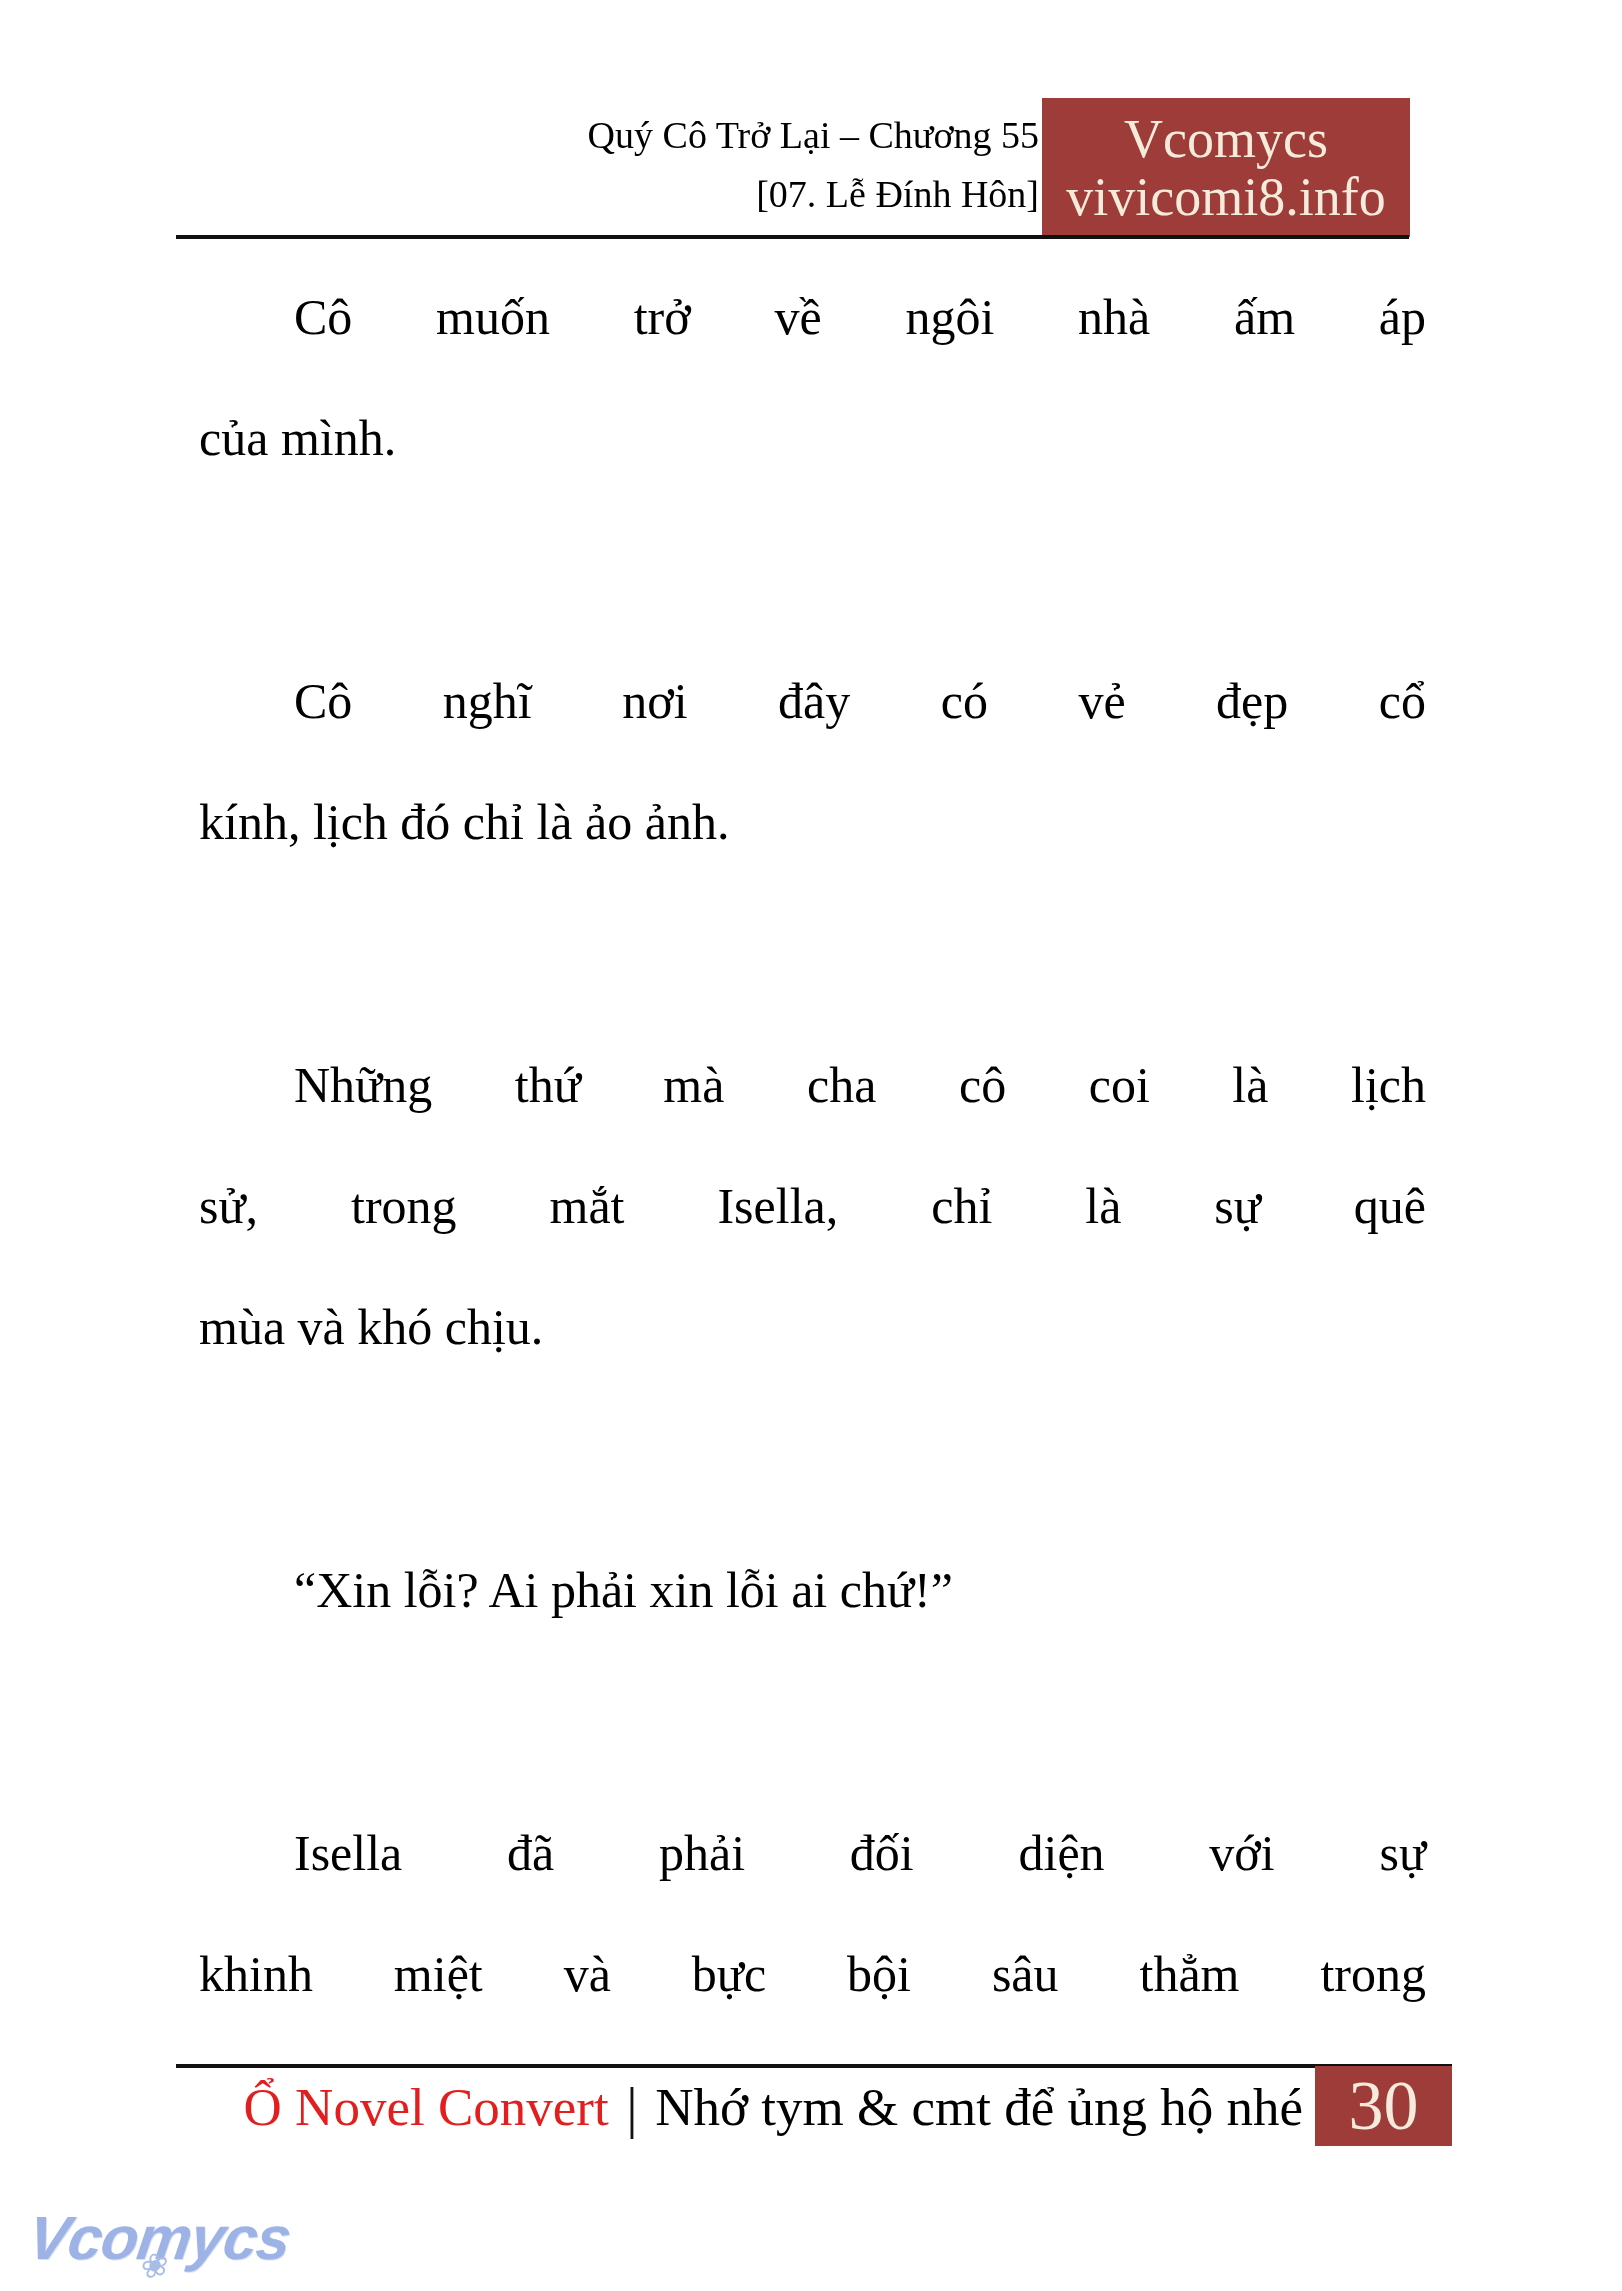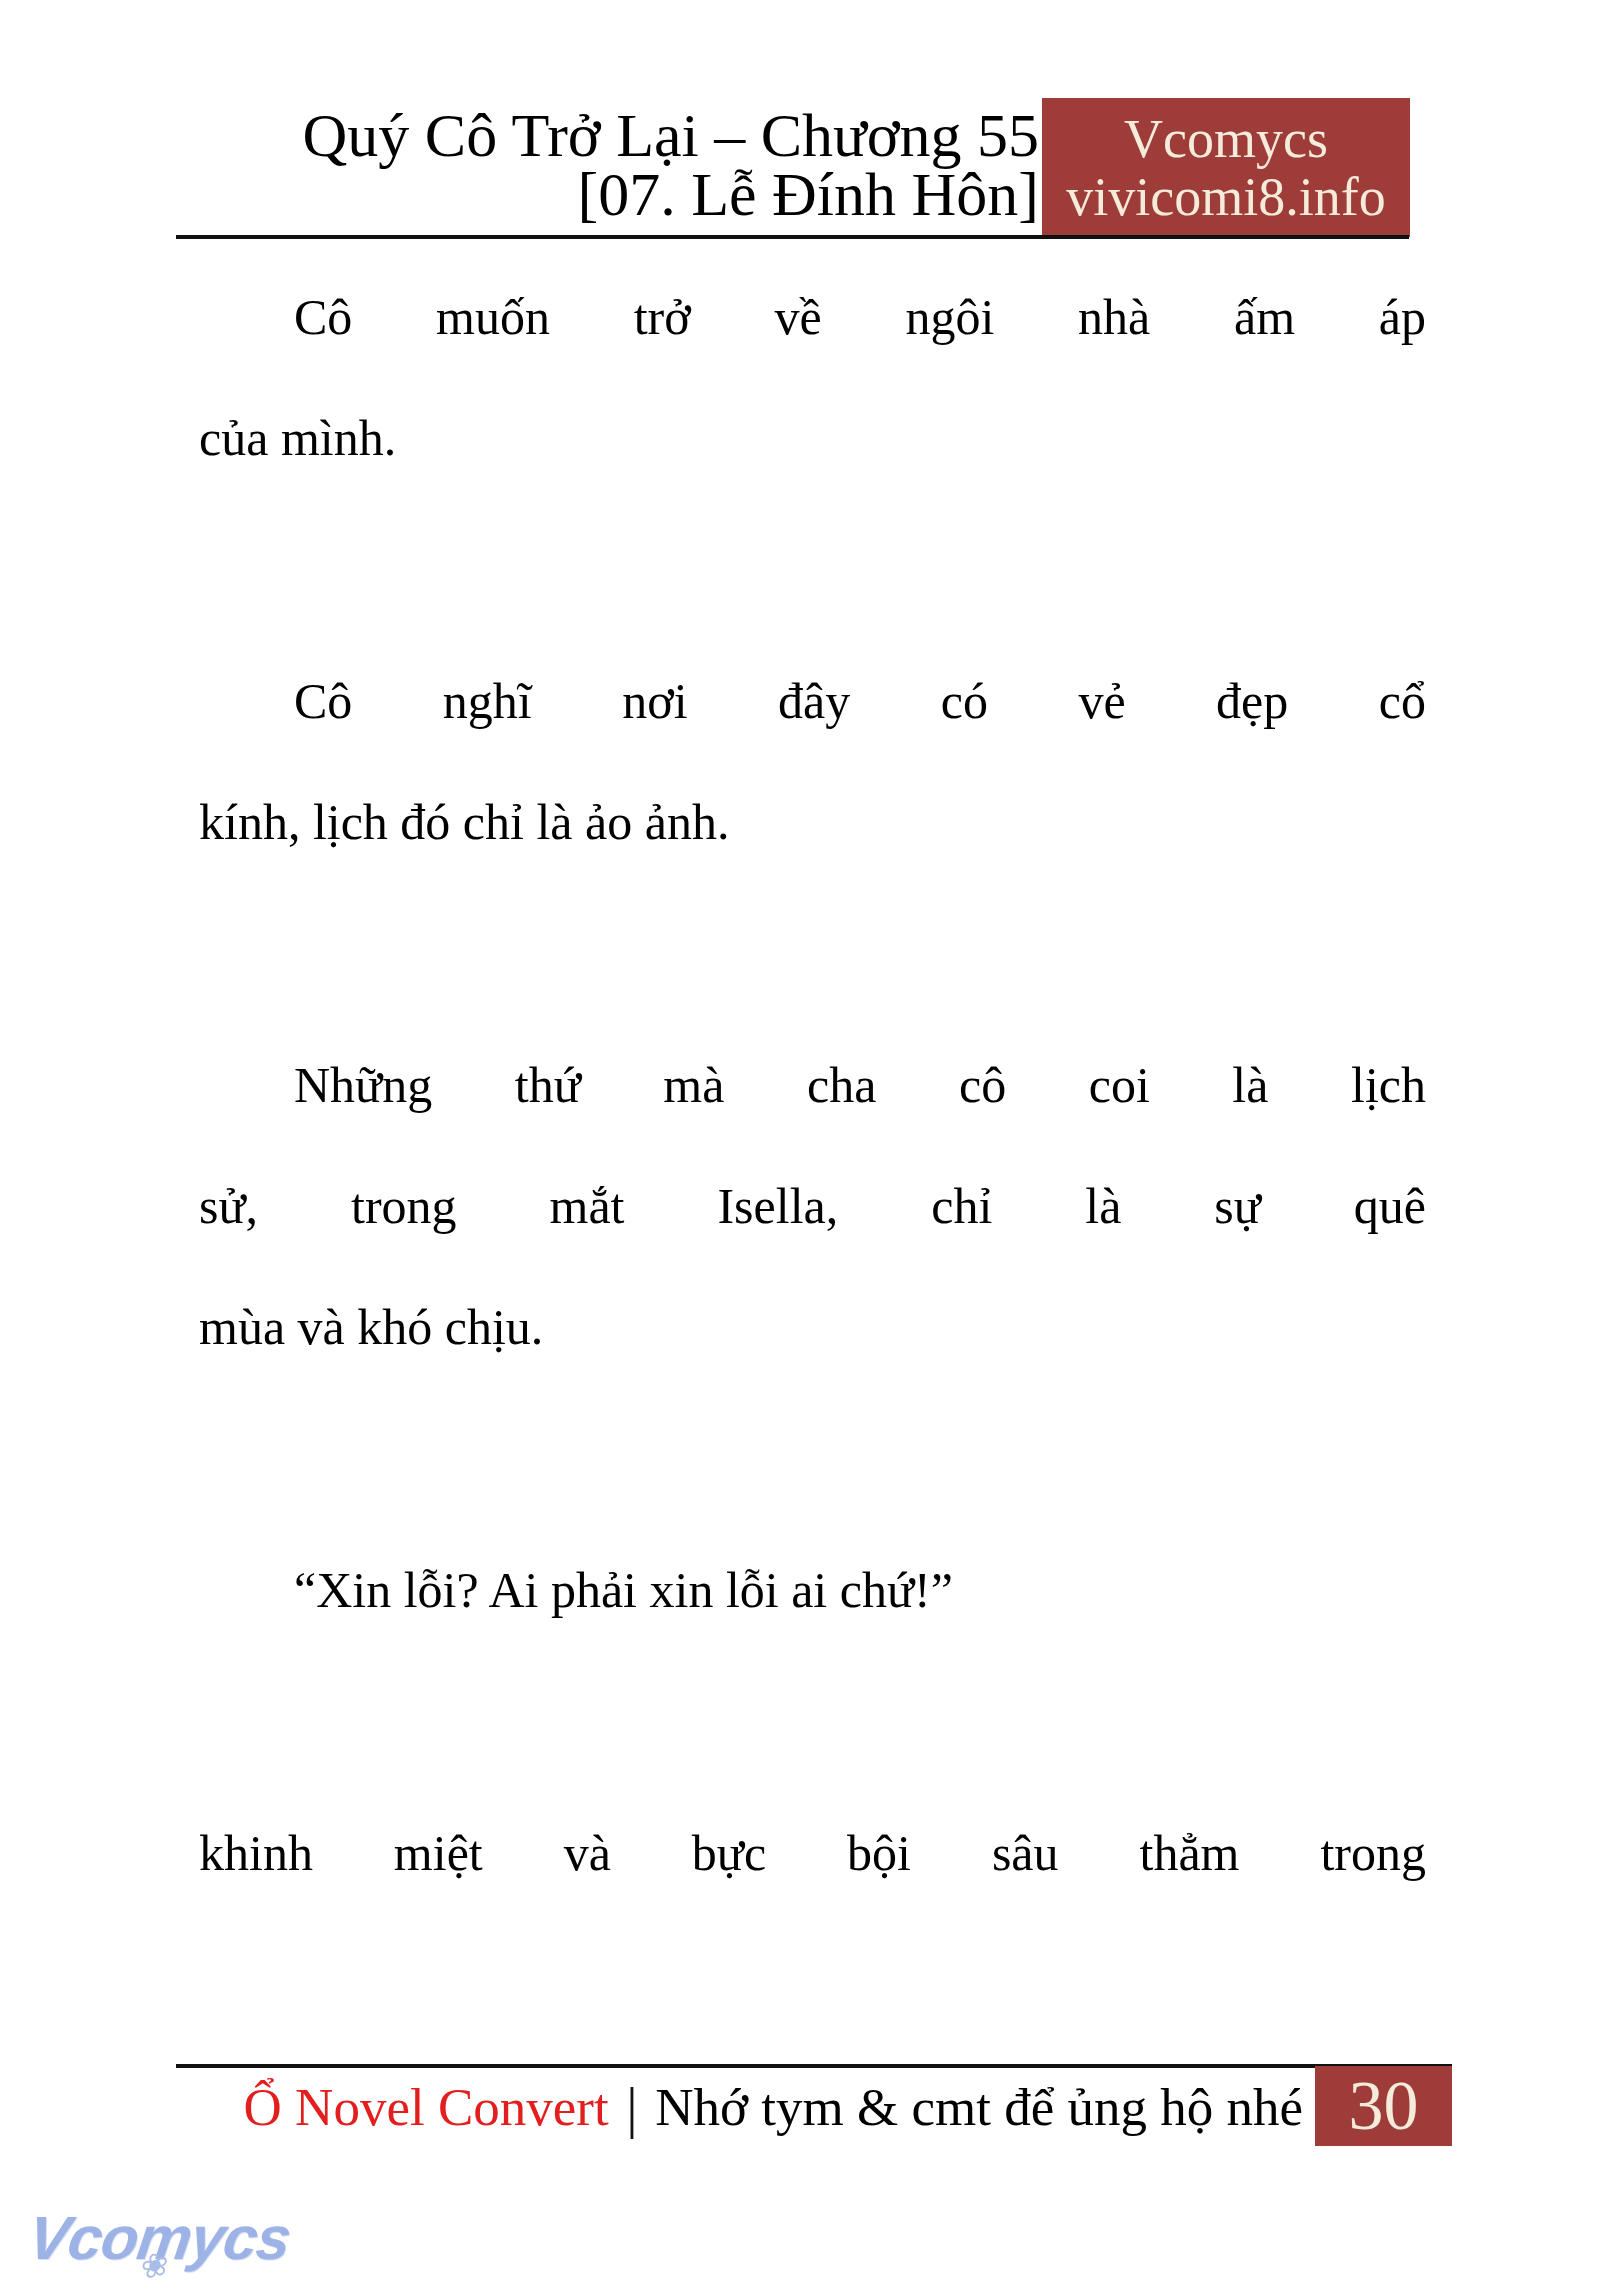--- a/index.html
+++ b/index.html
@@ -3,21 +3,21 @@
 <meta charset="utf-8">
 <style>
   html,body{margin:0;padding:0;}
   body{
     width:1622px;height:2292px;position:relative;background:#ffffff;overflow:hidden;
     font-family:"Liberation Serif","DejaVu Serif",serif;color:#000;
   }
   
   .header-titles{
     position:absolute;top:106px;right:583px;text-align:right;
-    font-size:62px;line-height:59px;white-space:nowrap;color:#000;
+    font-size:38px;line-height:59px;white-space:nowrap;color:#000;
   }
   .brand-box{
     position:absolute;left:1042px;top:98px;width:368px;height:139px;
     display:flex;flex-direction:column;justify-content:center;align-items:center;
     text-align:center;font-size:54px;line-height:58px;
   }
   .header-rule{
     position:absolute;left:176px;top:235px;width:1233px;height:3.9px;background:#111;
   }
   
@@ -86,20 +86,21 @@
     </div>
     <div class="para">
       <div class="line j indent">Những thứ mà cha cô coi là lịch</div>
       <div class="line j">sử, trong mắt Isella, chỉ là sự quê</div>
       <div class="line">mùa và khó chịu.</div>
     </div>
     <div class="para">
       <div class="line indent">“Xin lỗi? Ai phải xin lỗi ai chứ!”</div>
     </div>
     <div class="para">
+      <div class="line j indent">Isella đã phải đối diện với sự</div>
       <div class="line j">khinh miệt và bực bội sâu thẳm trong</div>
     </div>
   </div>
 
 <div class="footer-rule"></div>
 
 <div class="footer-bar">
   <span class="footer-brand" style="color: rgb(227, 30, 30);">Ổ Novel Convert</span>
   <span class="footer-sep">|</span>
   <span class="footer-note">Nhớ tym &amp; cmt để ủng hộ nhé</span>

